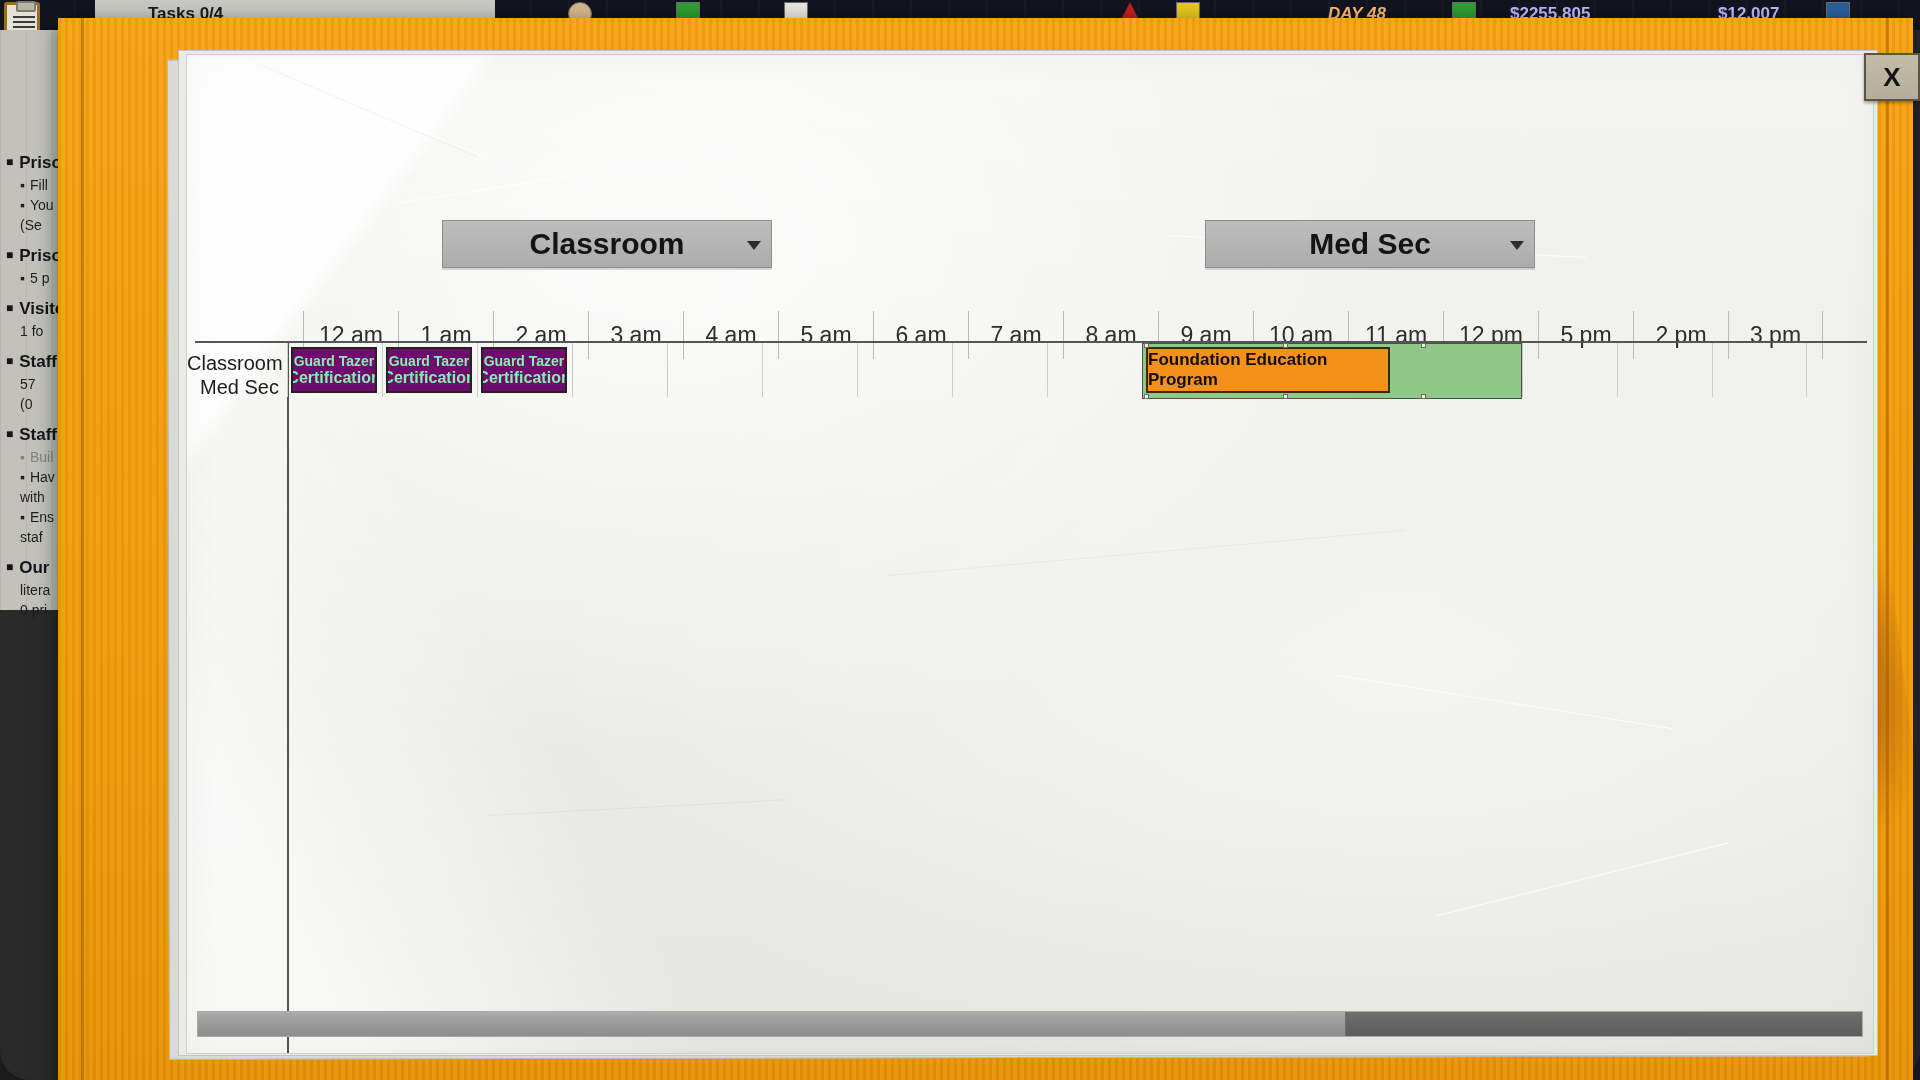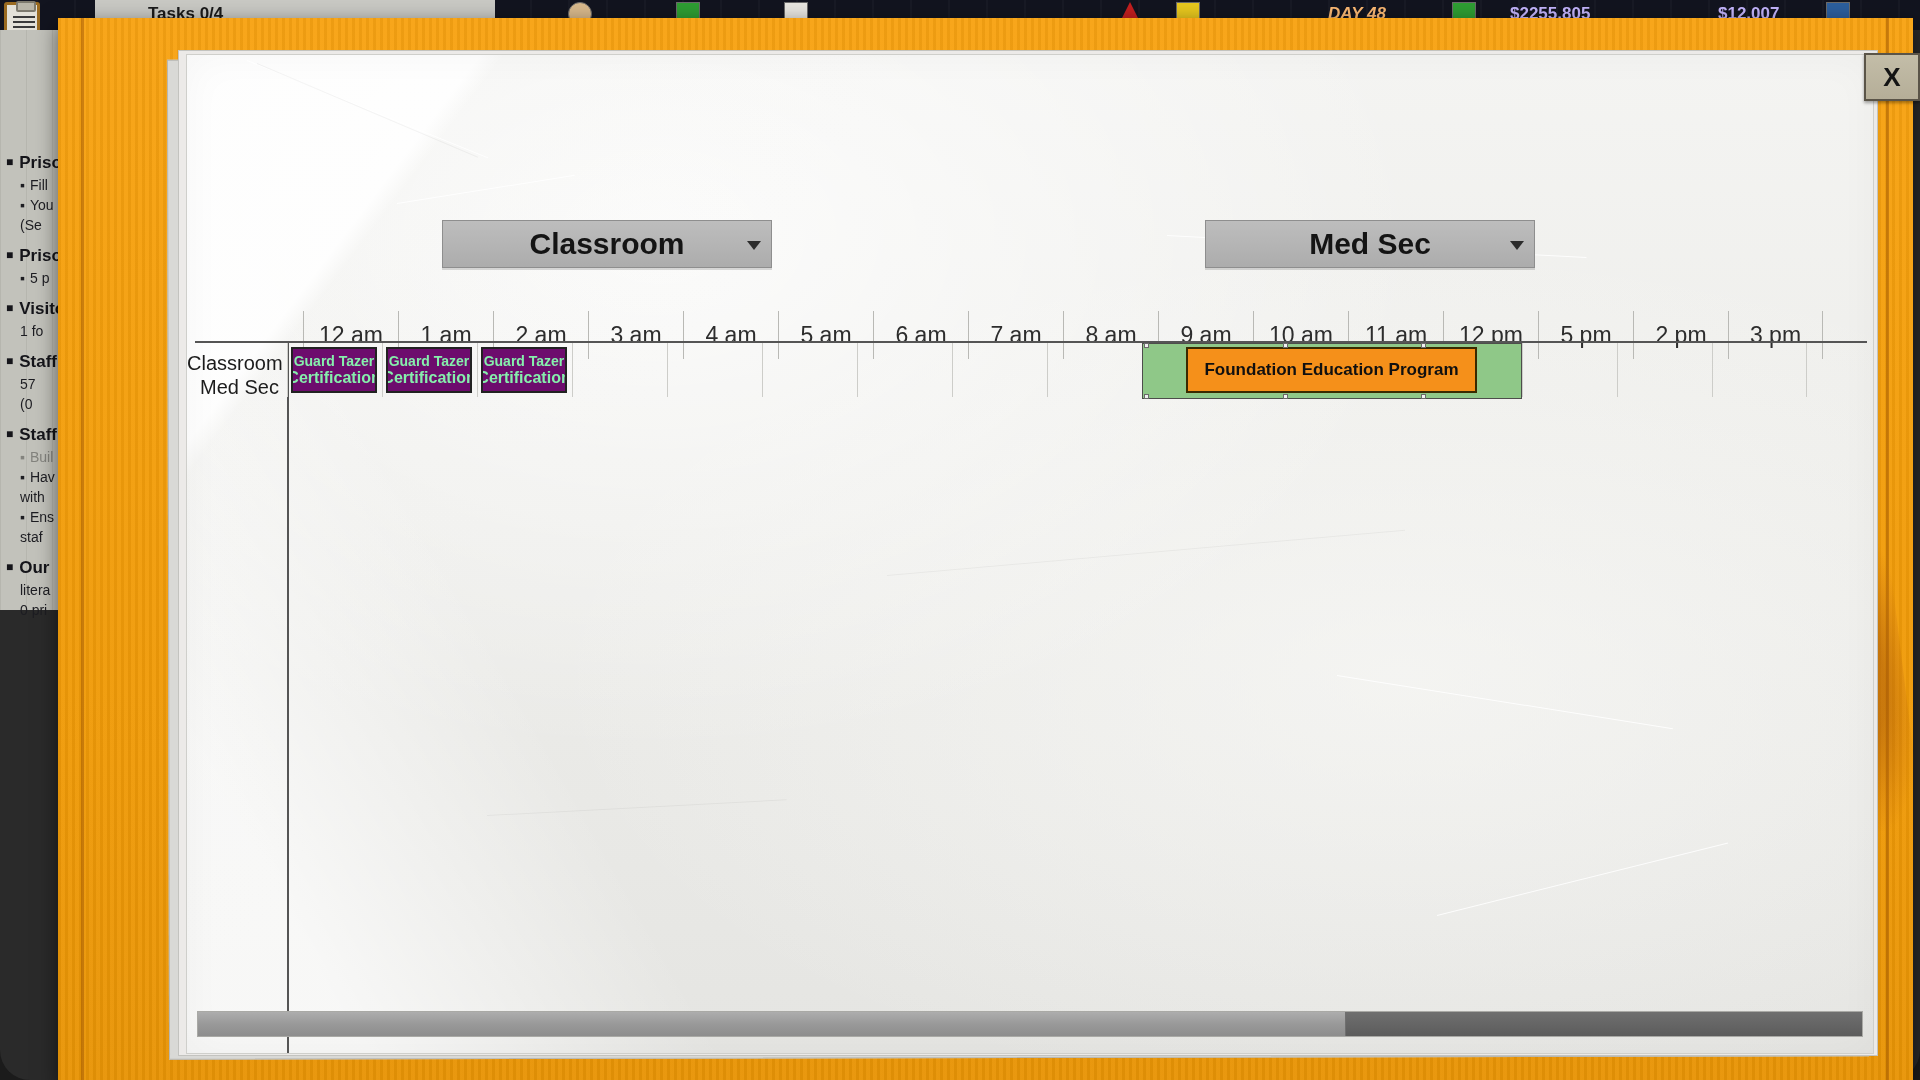--- a/index.html
+++ b/index.html
@@ -401,21 +401,21 @@
             </div>
             <div class="blk blk-purple" style="left: 199px; width: 86px; background: rgb(109, 12, 109);">
               <div class="l1">Guard Tazer</div>
               <div class="l2">Certification</div>
             </div>
             <div class="blk blk-purple" style="left: 294px; width: 86px; background: rgb(109, 12, 109);">
               <div class="l1">Guard Tazer</div>
               <div class="l2">Certification</div>
             </div>
             <div class="sel-wrap" style="left: 955px; width: 380px; background: rgb(143, 200, 136);"></div>
-            <div class="blk-orange" style="left: 959px; width: 291px; background: rgb(245, 144, 26); margin-left: 40px;">
+            <div class="blk-orange" style="left: 959px; width: 244px; background: rgb(245, 144, 26);">
               <span>Foundation Education Program</span>
             </div>
             <div class="handle" style="left: 957px; top: 50px;"></div>
             <div class="handle" style="left: 957px; top: 101px;"></div>
             <div class="handle" style="left: 1095.5px; top: 50px;"></div>
             <div class="handle" style="left: 1095.5px; top: 101px;"></div>
             <div class="handle" style="left: 1234px; top: 50px;"></div>
             <div class="handle" style="left: 1234px; top: 101px;"></div>
           </div>
       </div>

